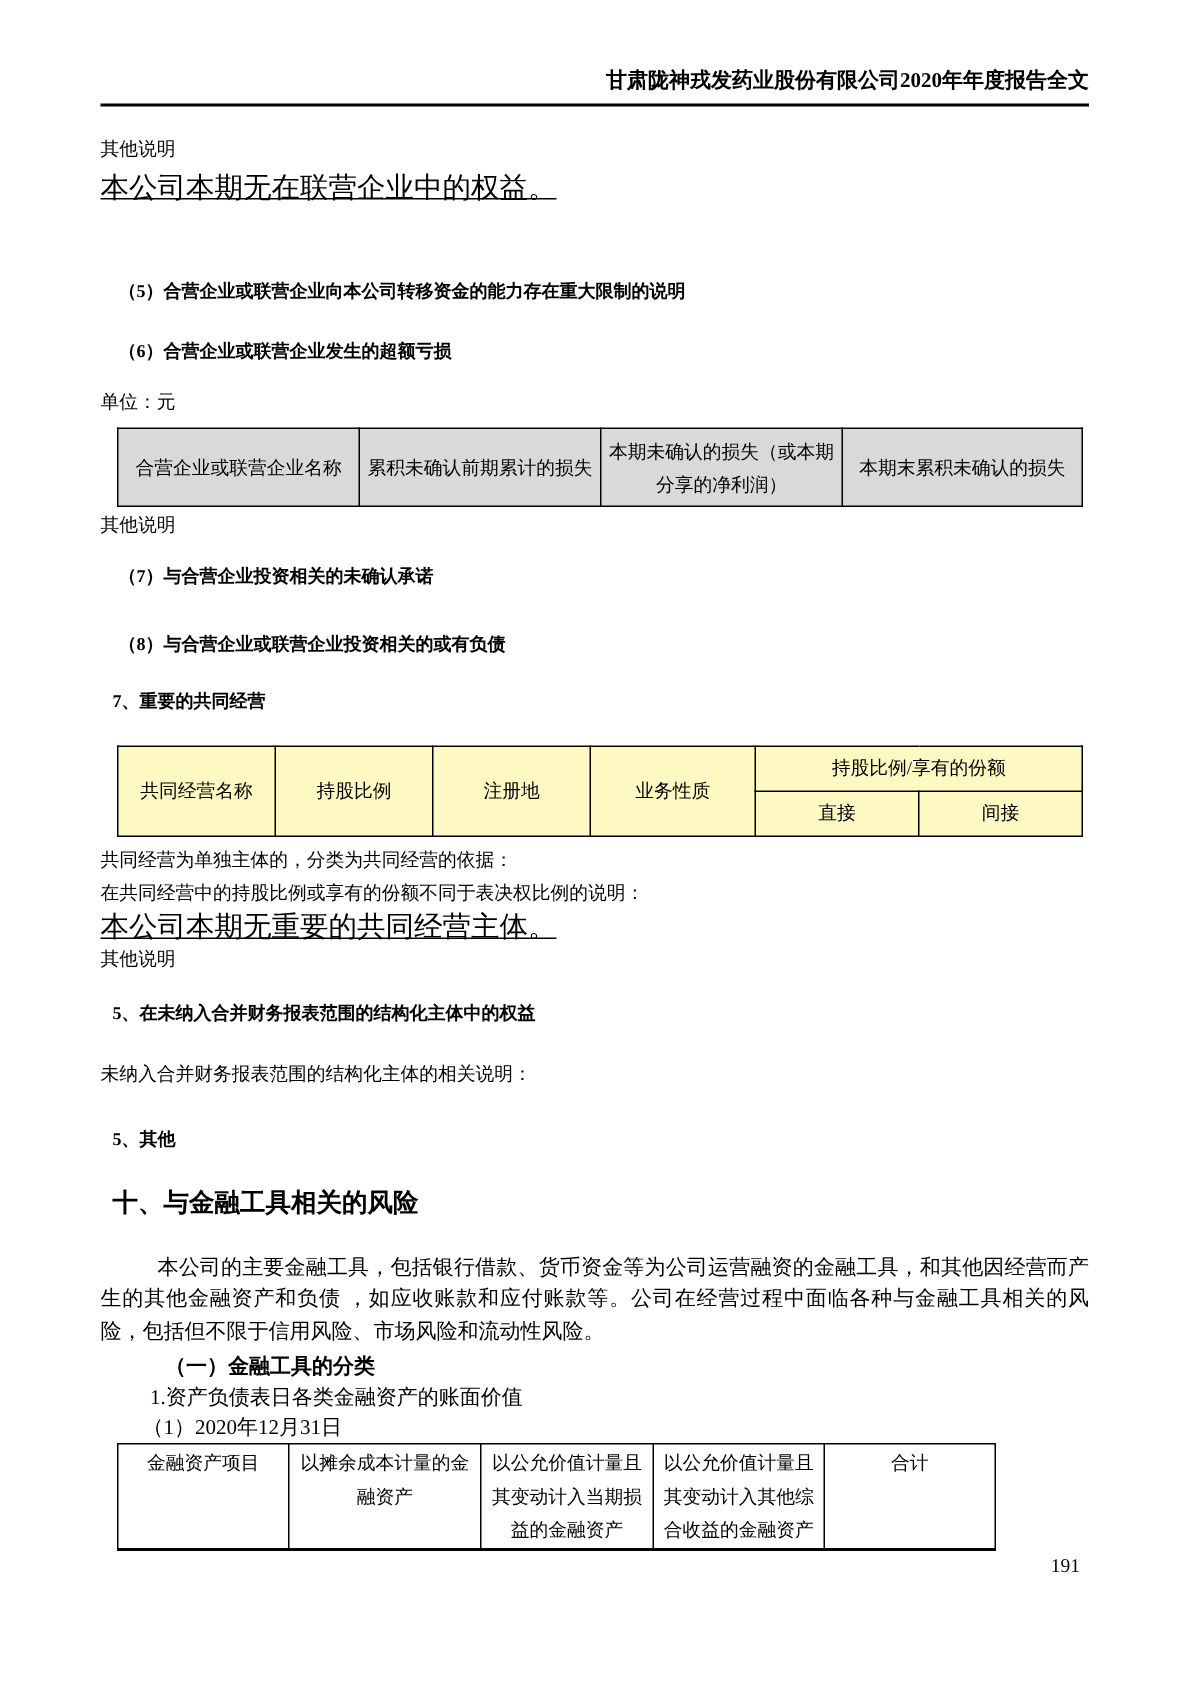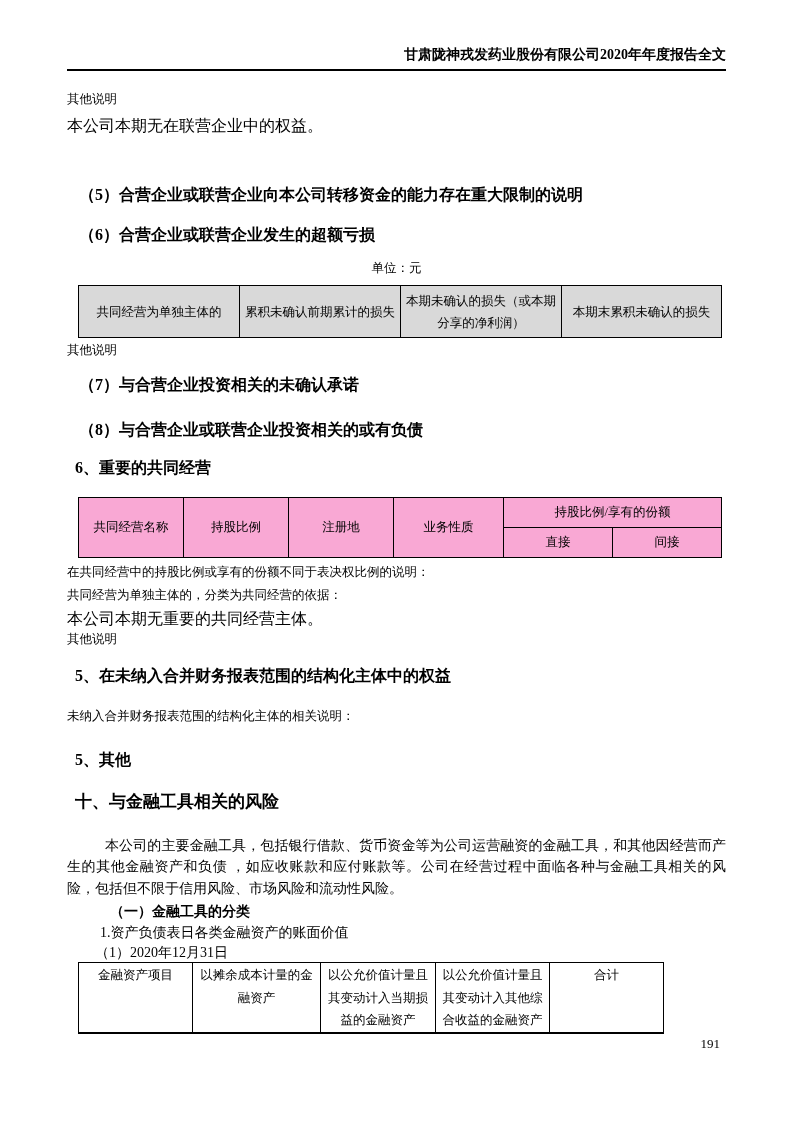--- a/index.html
+++ b/index.html
@@ -20,29 +20,29 @@
     border-bottom: 2px solid #000;
     text-align: right;
     font-size: 14px;
     line-height: 18px;
     font-weight: bold;
   }
 
   p, h2, h3 { margin: 0; }
 
   .sm   { font-size: 12.5px; line-height: 15px; }
-  .body { font-size: 16px; line-height: 19px; }
-  .h    { font-size: 16px;   line-height: 19px; font-weight: bold; }
+  .body { font-size: 19px; line-height: 19px; text-decoration: underline; }
+  .h    { font-size: 12px;   line-height: 19px; font-weight: bold; }
   .h-big{ font-size: 17px;   line-height: 20px; font-weight: bold; }
 
   .n1    { margin-top: 21px; }
   .assoc { margin-top: 9px; }
   .h5a   { margin-top: 50px; margin-left: 12px; }
   .h6a   { margin-top: 21px; margin-left: 12px; }
-  .unit  { margin-top: 17px; text-align: center; }
+  .unit  { margin-top: 17px; text-align: left; }
   .n2    { margin-top: 5px; }
   .h7a   { margin-top: 17px; margin-left: 12px; }
   .h8a   { margin-top: 26px; margin-left: 12px; }
   .h4j   { margin-top: 19px; margin-left: 8px; }
   .jn1   { margin-top: 7px; }
   .jn2   { margin-top: 8px; }
   .jnone { margin-top: 6px; }
   .n3    { margin-top: 4px; }
   .h5s   { margin-top: 19px; margin-left: 8px; }
   .sn    { margin-top: 24px; }
@@ -53,21 +53,21 @@
   .c2    { margin-left: 33px; font-size: 14px; line-height: 21px; }
   .c3    { margin-left: 28px; font-size: 14px; line-height: 19px; }
 
   table { border-collapse: collapse; table-layout: fixed; }
   th { border: 1px solid #000; font-weight: normal; text-align: center; font-size: 12.5px; padding: 0 2px; }
 
   .t1 { margin-top: 9px; margin-left: 11px; width: 643px; }
   .t1 th { height: 52px; vertical-align: middle; line-height: 22px; background: #d9d9d9; }
 
   .t2 { margin-top: 20px; margin-left: 11px; width: 643px; }
-  .t2 th { height: 30px; vertical-align: middle; line-height: 17px; background: #f9a8d4; }
+  .t2 th { height: 30px; vertical-align: middle; line-height: 17px; background: #fef9c3; }
 
   .t3 { margin-left: 11px; width: 585px; border-bottom: 2.5px solid #000; }
   .t3 th { height: 68px; vertical-align: top; padding-top: 1px; line-height: 22.5px; background: #ffffff; }
 
   .page-number {
     position: absolute;
     top: 1036px;
     right: 73px;
     font-size: 13px;
     line-height: 16px;
@@ -93,33 +93,33 @@
 
     <table class="t1">
       <colgroup>
         <col style="width:161px">
           <col style="width:161px">
           <col style="width:161px">
           <col style="width:160px">
       </colgroup>
       <tbody>
           <tr>
-        <th>共同经营为单独主体的</th>
+        <th>合营企业或联营企业名称</th>
         <th>累积未确认前期累计的损失</th>
         <th>本期未确认的损失（或本期分享的净利润）</th>
         <th>本期末累积未确认的损失</th>
       </tr>
     </tbody>
       </table>
 
     <p class="sm n2">其他说明</p>
 
     <h3 class="h h7a">（7）与合营企业投资相关的未确认承诺</h3>
     <h3 class="h h8a">（8）与合营企业或联营企业投资相关的或有负债</h3>
-    <h3 class="h h4j">6、重要的共同经营</h3>
+    <h3 class="h h4j">7、重要的共同经营</h3>
 
     <table class="t2">
       <colgroup>
         <col style="width:105px">
           <col style="width:105px">
           <col style="width:105px">
           <col style="width:110px">
           <col style="width:109px">
           <col style="width:109px">
       </colgroup>
@@ -131,22 +131,22 @@
         <th rowspan="2">业务性质</th>
         <th colspan="2">持股比例/享有的份额</th>
       </tr>
       <tr>
         <th>直接</th>
         <th>间接</th>
       </tr>
     </tbody>
       </table>
 
+    <p class="sm jn2">共同经营为单独主体的，分类为共同经营的依据：</p>
     <p class="sm jn1">在共同经营中的持股比例或享有的份额不同于表决权比例的说明：</p>
-    <p class="sm jn2">共同经营为单独主体的，分类为共同经营的依据：</p>
     <p class="body jnone">本公司本期无重要的共同经营主体。</p>
     <p class="sm n3">其他说明</p>
 
     <h3 class="h h5s">5、在未纳入合并财务报表范围的结构化主体中的权益</h3>
     <p class="sm sn">未纳入合并财务报表范围的结构化主体的相关说明：</p>
     <h3 class="h h6o">5、其他</h3>
 
     <h2 class="h-big h10">十、与金融工具相关的风险</h2>
 
     <p class="para">本公司的主要金融工具，包括银行借款、货币资金等为公司运营融资的金融工具，和其他因经营而产生的其他金融资产和负债 ，如应收账款和应付账款等。公司在经营过程中面临各种与金融工具相关的风险，包括但不限于信用风险、市场风险和流动性风险。</p>

